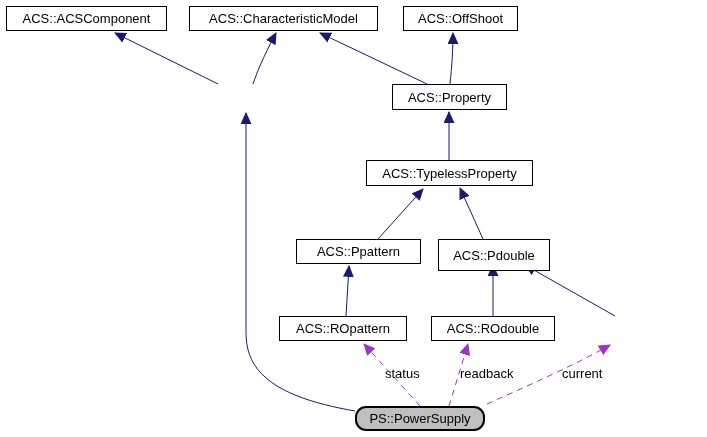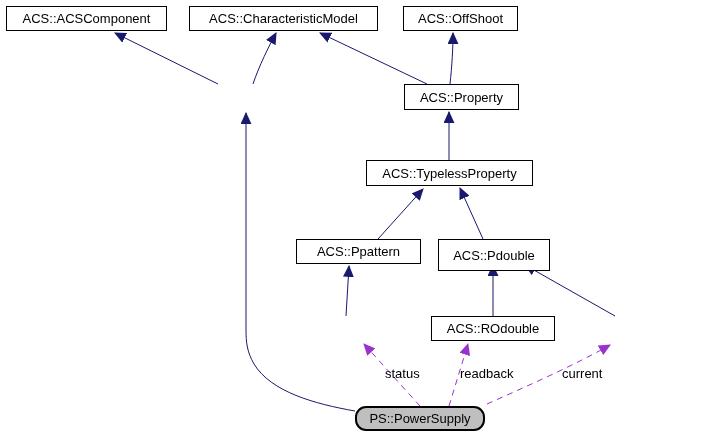--- a/index.html
+++ b/index.html
@@ -65,24 +65,25 @@
 
     <text class="edge-label" x="385" y="378">status</text>
     <text class="edge-label" x="460" y="378">readback</text>
     <text class="edge-label" x="562" y="378">current</text>
   </svg>
 
   <div class="node" style="left:6px;   top:6px;   width:161px; height:25px;">ACS::ACSComponent</div>
   <div class="node" style="left:189px; top:6px;   width:189px; height:25px;">ACS::CharacteristicModel</div>
   <div class="node" style="left:403px; top:6px;   width:115px; height:25px;">ACS::OffShoot</div>
 
-  <div class="node" style="left:392px; top:84px;  width:115px; height:26px;margin-left:12px;">ACS::Property</div>
+  <div class="node" style="left:392px; top:84px;  width:115px; height:26px;">ACS::Property</div>
 
   <div class="node" style="left:366px; top:160px; width:167px; height:26px;">ACS::TypelessProperty</div>
 
   <div class="node" style="left:296px; top:239px; width:125px; height:25px;">ACS::Ppattern</div>
   <div class="node" style="left:438px; top:239px; width:112px; height:32px;">ACS::Pdouble</div>
 
+  <div class="node" style="left:279px; top:316px; width:128px; height:25px;">ACS::ROpattern</div>
   <div class="node" style="left:431px; top:316px; width:124px; height:25px;">ACS::ROdouble</div>
 
   <div class="node focus" style="left:355px; top:406px; width:130px; height:25px;border-radius:11px;">PS::PowerSupply</div>
 
 </div>
 
 </body></html>

